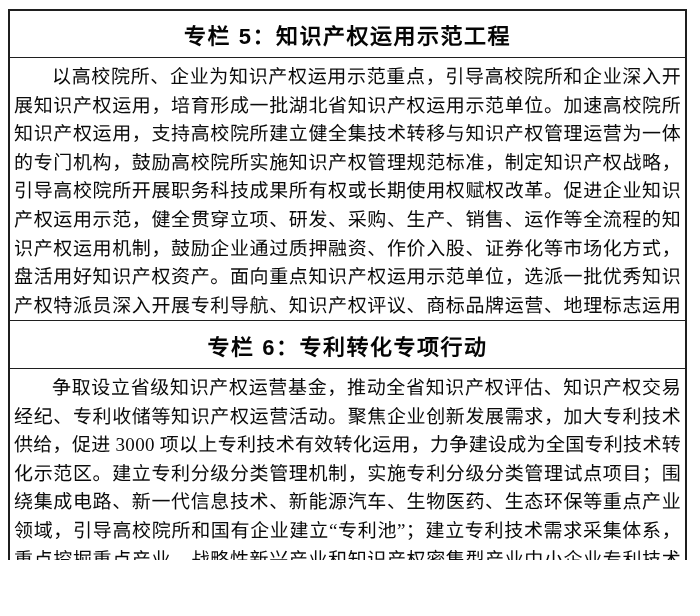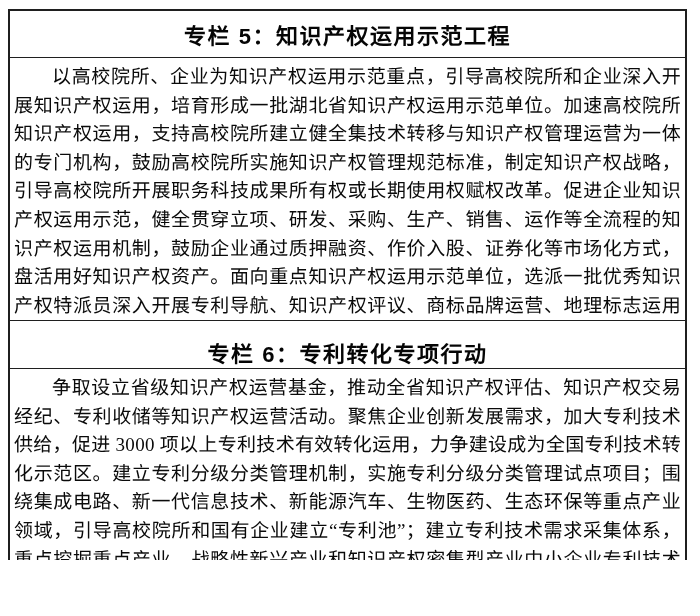--- a/index.html
+++ b/index.html
@@ -33,21 +33,20 @@
     border-top: 1.5px solid #1f1f1f;
   }
   .row-header {
     height: 46px;
     display: flex;
     align-items: center;
     justify-content: center;
   }
   .row-header.second {
     height: 48px;
-    align-items: flex-end;
   }
   .box-title {
     margin: 0;
     font-family: "Liberation Sans", "DejaVu Sans", sans-serif;
     font-size: 22px;
     font-weight: bold;
     letter-spacing: 1.5px;
     color: #050505;
     white-space: nowrap;
   }

